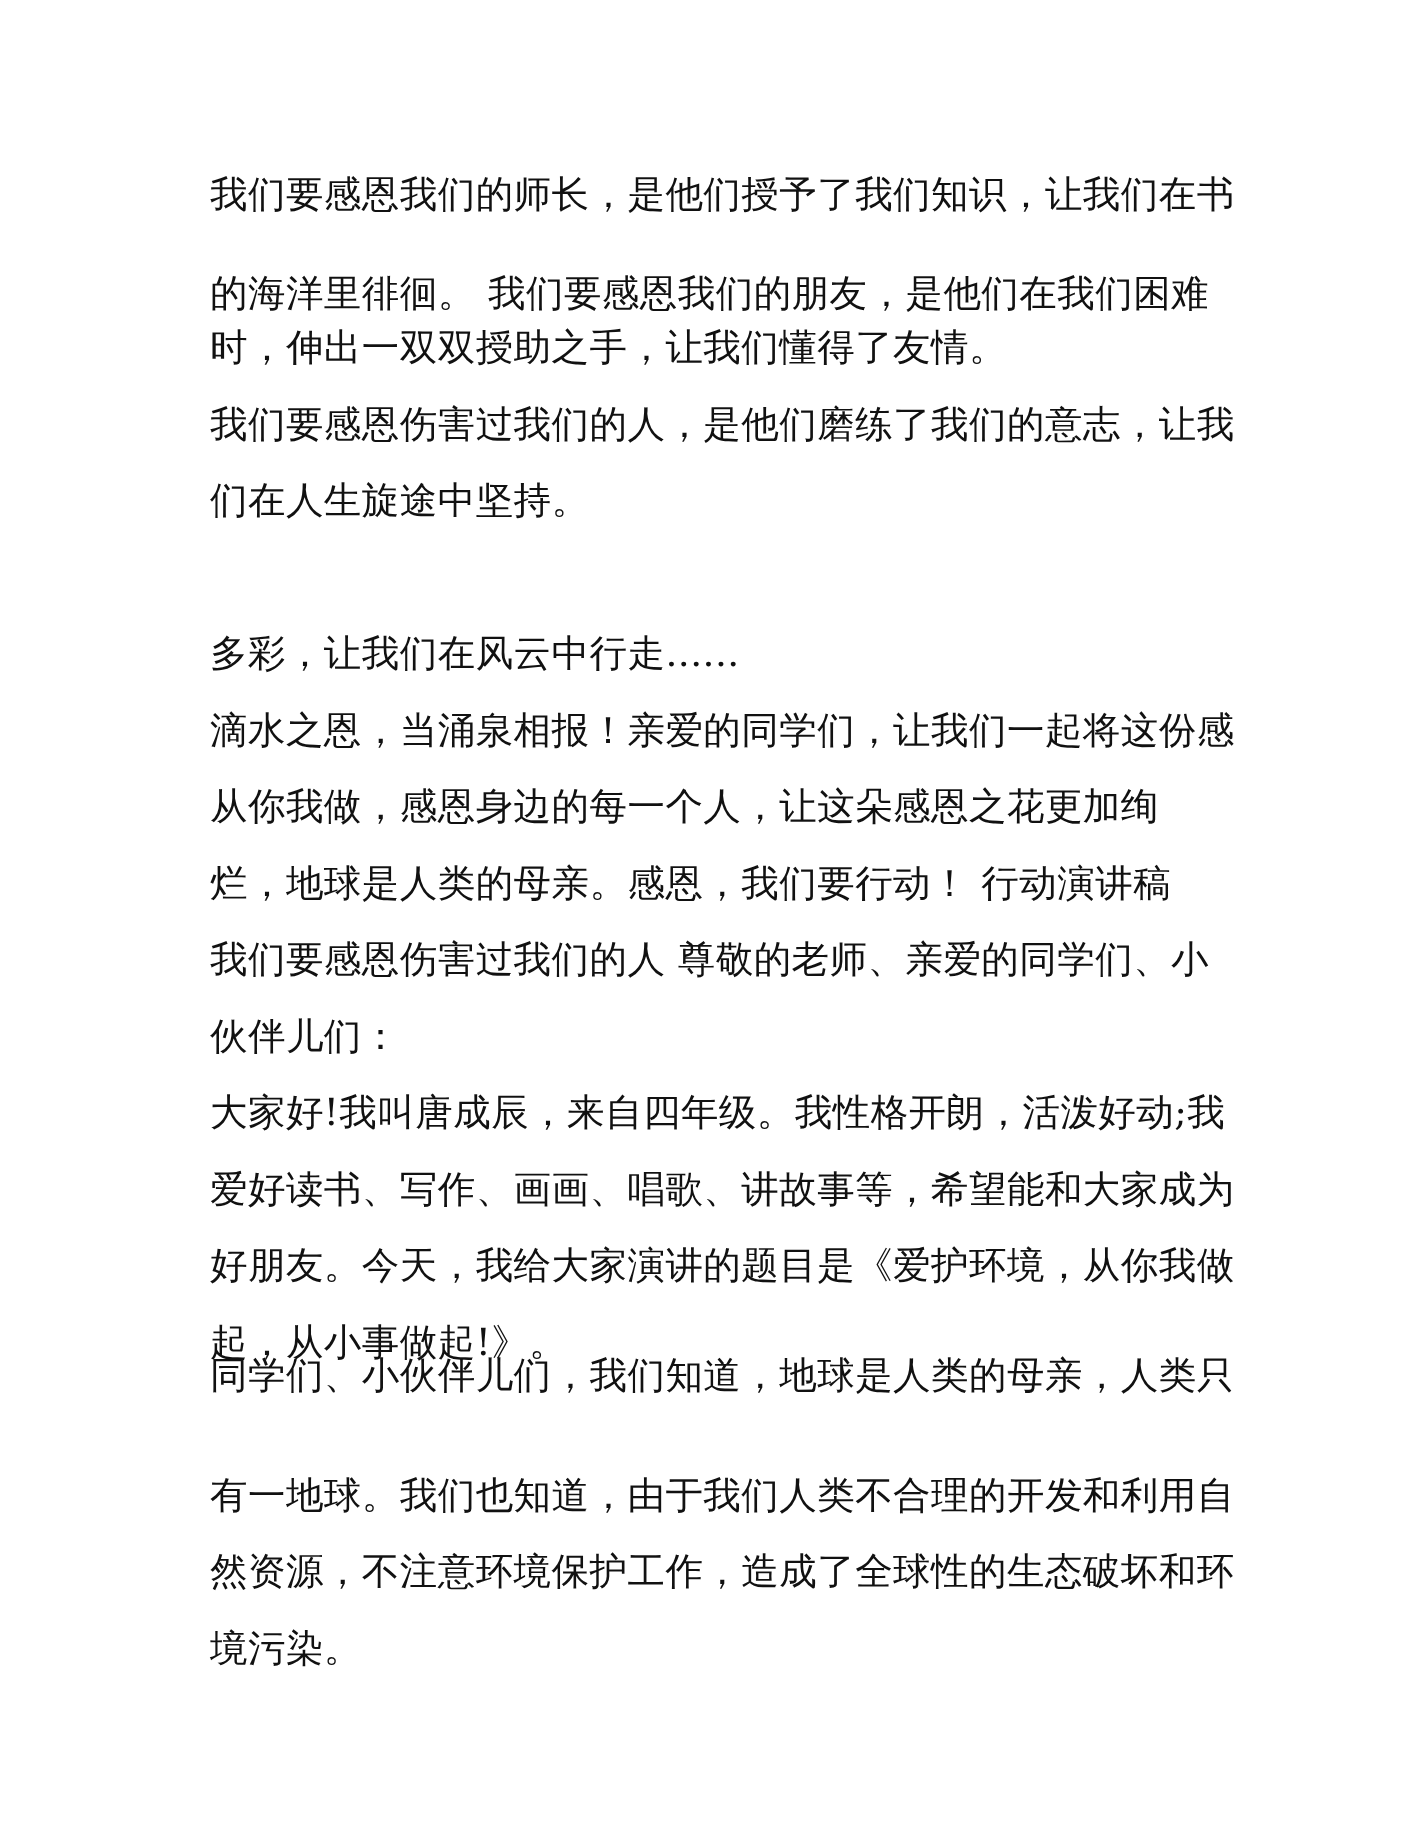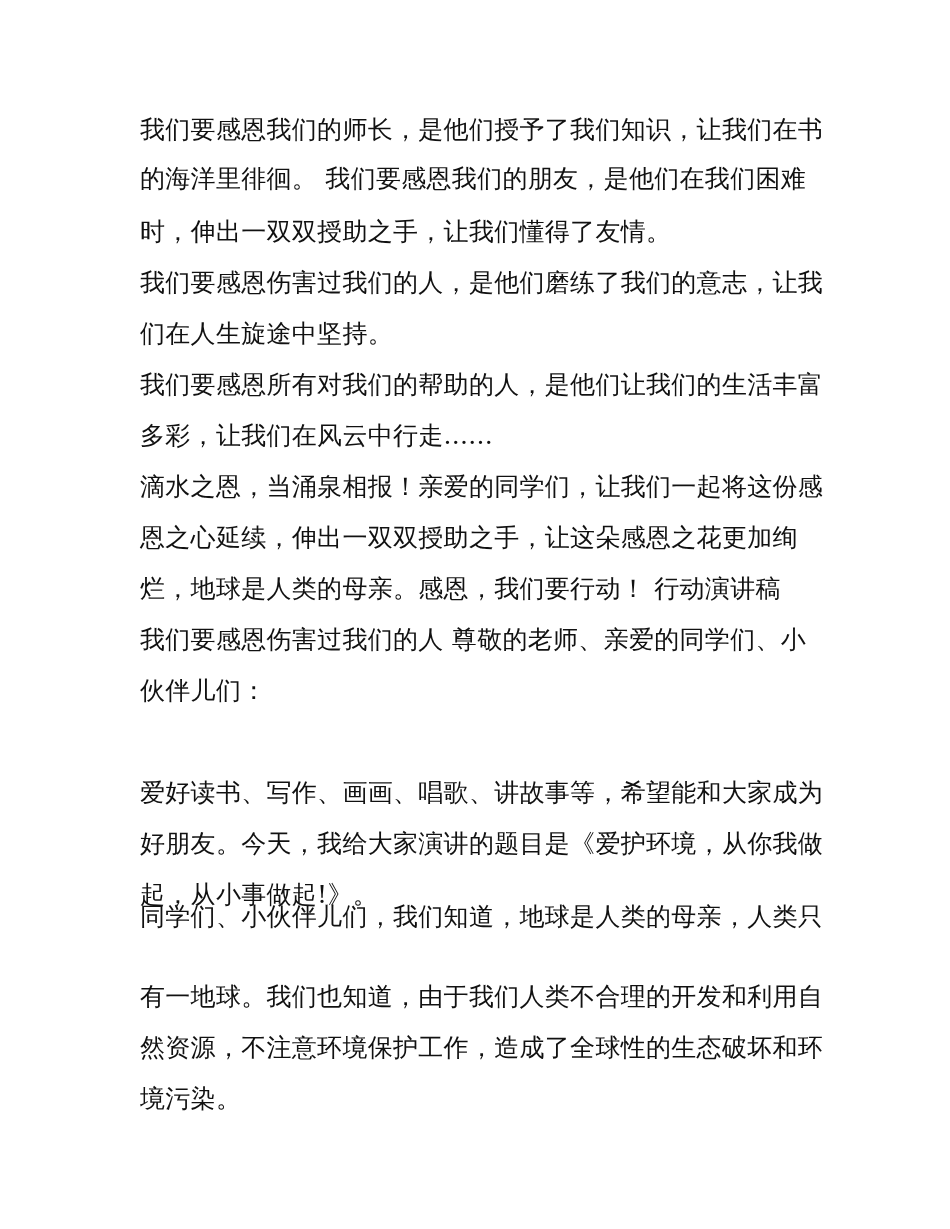--- a/index.html
+++ b/index.html
@@ -30,31 +30,31 @@
       line-height: 30px;
       white-space: nowrap;
       letter-spacing: 0.3px;
     }
   </style>
 </head>
 <body>
 
 <div class="page">
   <div class="line" style="top:115px">我们要感恩我们的师长，是他们授予了我们知识，让我们在书</div>
-  <div class="line" style="top:164px">的海洋里徘徊。 我们要感恩我们的朋友，是他们在我们困难</div>
+  <div class="line" style="top:181px">的海洋里徘徊。 我们要感恩我们的朋友，是他们在我们困难</div>
   <div class="line" style="top:217px">时，伸出一双双授助之手，让我们懂得了友情。</div>
   <div class="line" style="top:319px">们在人生旋途中坚持。</div>
   <div class="line" style="top:268px">我们要感恩伤害过我们的人，是他们磨练了我们的意志，让我</div>
-  <div class="line" style="top:370px">我们要感恩所有对我们的帮助的人，是他们让我们的生活丰富</div>
   <div class="line" style="top:421px">多彩，让我们在风云中行走......</div>
   <div class="line" style="top:472px">滴水之恩，当涌泉相报！亲爱的同学们，让我们一起将这份感</div>
-  <div class="line" style="top:523px">恩之心延续，伸出一双双授助之手，让这朵感恩之花更加绚</div>
+  <div class="line" style="top:523px">从你我做，感恩身边的每一个人，让这朵感恩之花更加绚</div>
   <div class="line" style="top:574px">烂，地球是人类的母亲。感恩，我们要行动！ 行动演讲稿</div>
   <div class="line" style="top:625px">我们要感恩伤害过我们的人 尊敬的老师、亲爱的同学们、小</div>
   <div class="line" style="top:676px">伙伴儿们：</div>
+  <div class="line" style="top:727px">大家好!我叫唐成辰，来自四年级。我性格开朗，活泼好动;我</div>
   <div class="line" style="top:778px">爱好读书、写作、画画、唱歌、讲故事等，希望能和大家成为</div>
   <div class="line" style="top:829px">好朋友。今天，我给大家演讲的题目是《爱护环境，从你我做</div>
   <div class="line" style="top:880px">起，从小事做起!》。</div>
   <div class="line" style="top:902px">同学们、小伙伴儿们，我们知道，地球是人类的母亲，人类只</div>
   <div class="line" style="top:982px">有一地球。我们也知道，由于我们人类不合理的开发和利用自</div>
   <div class="line" style="top:1033px">然资源，不注意环境保护工作，造成了全球性的生态破坏和环</div>
   <div class="line" style="top:1084px">境污染。</div>
 </div>
 
 </body></html>

